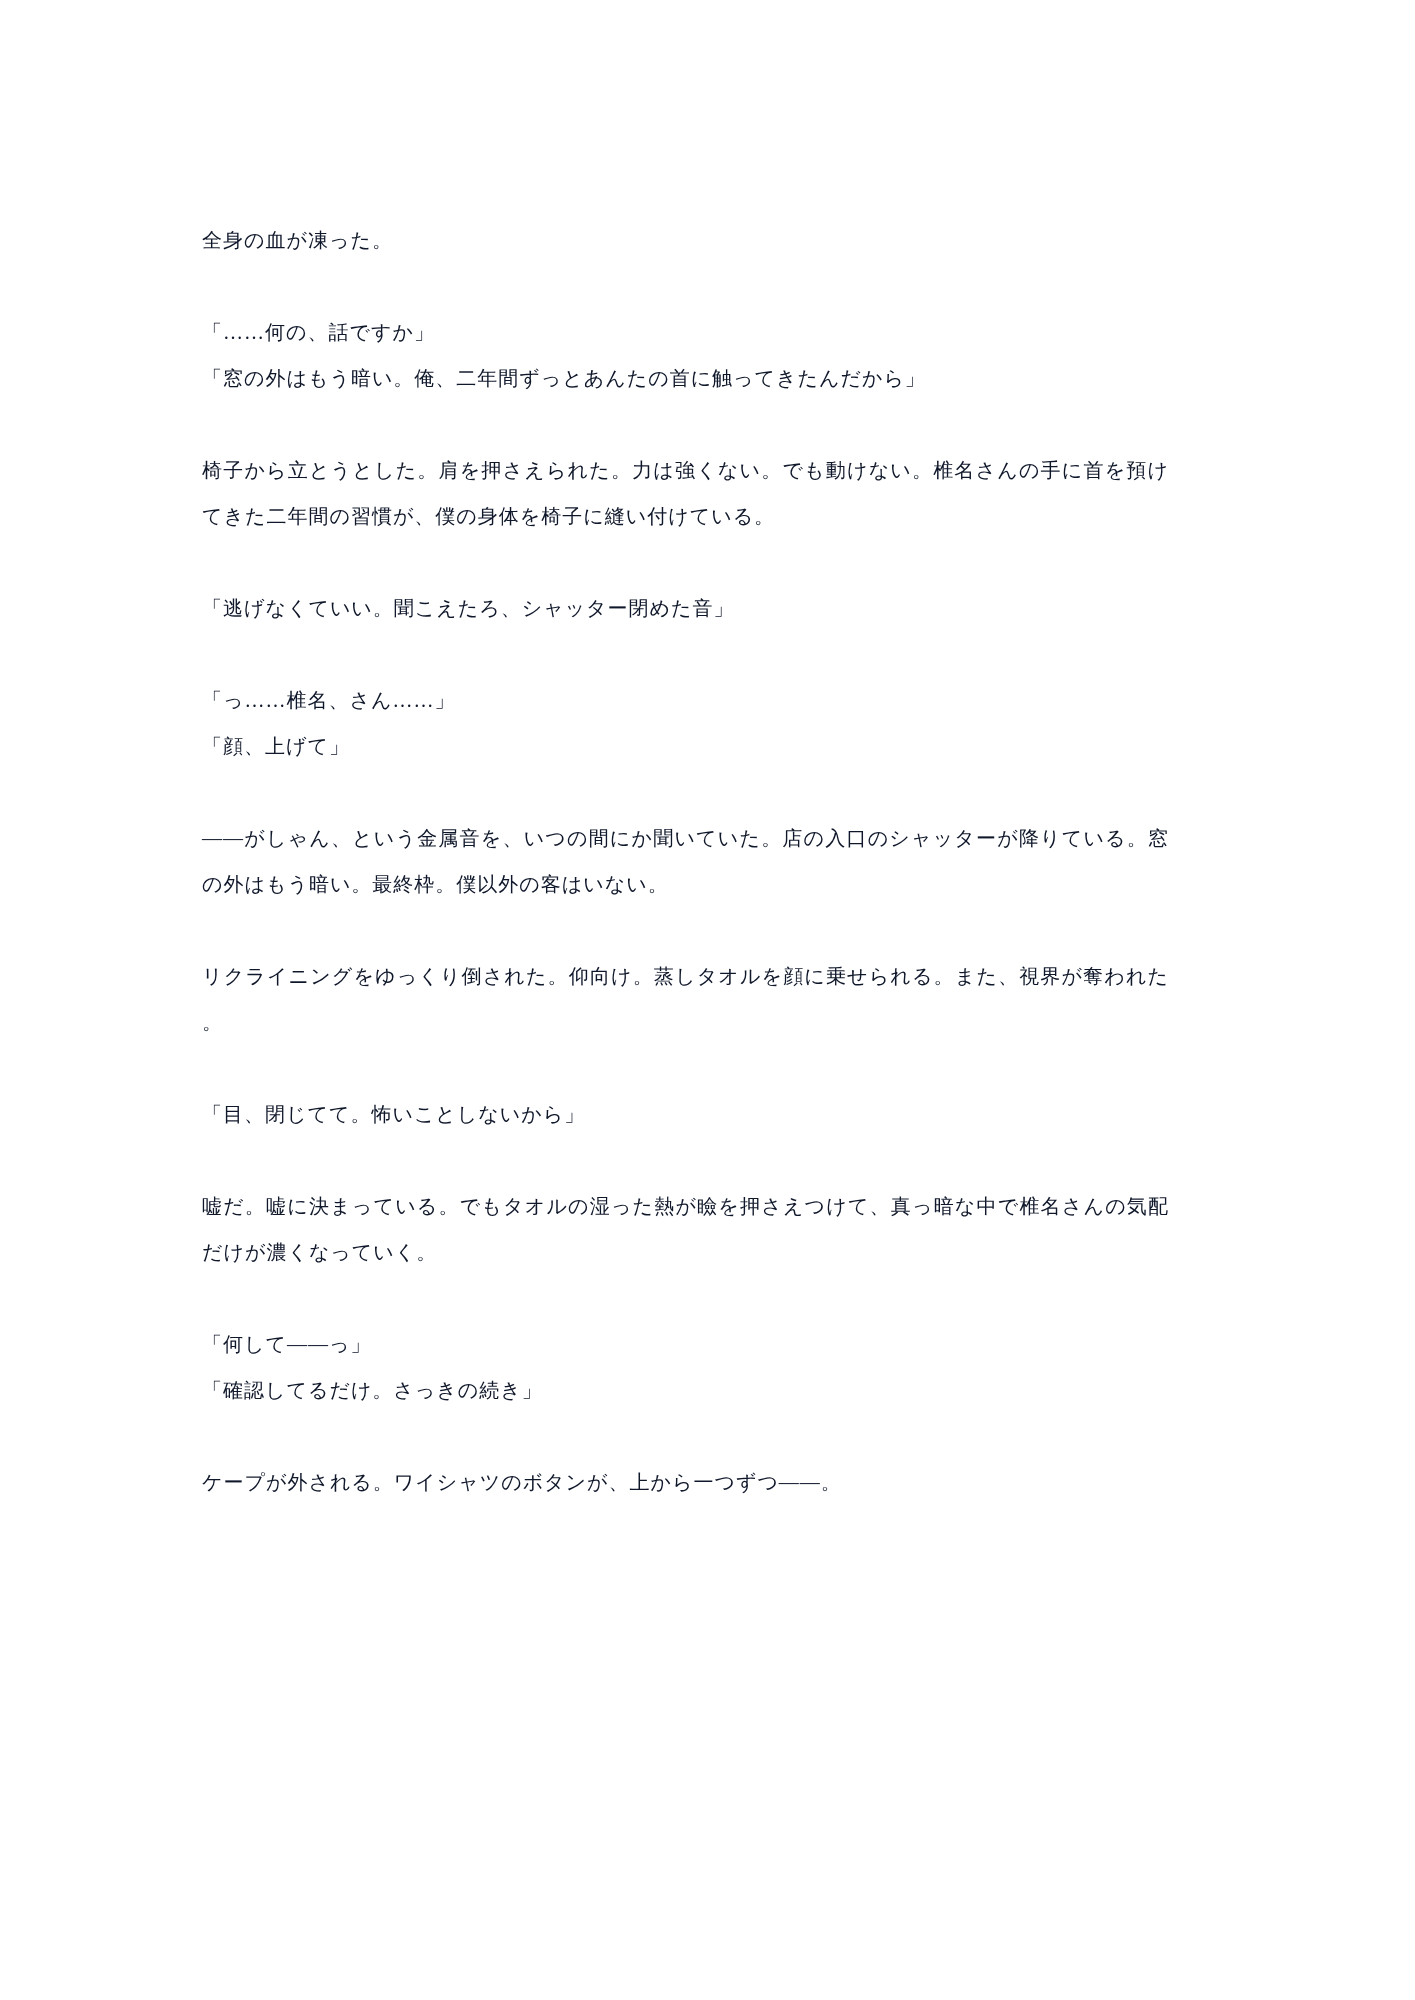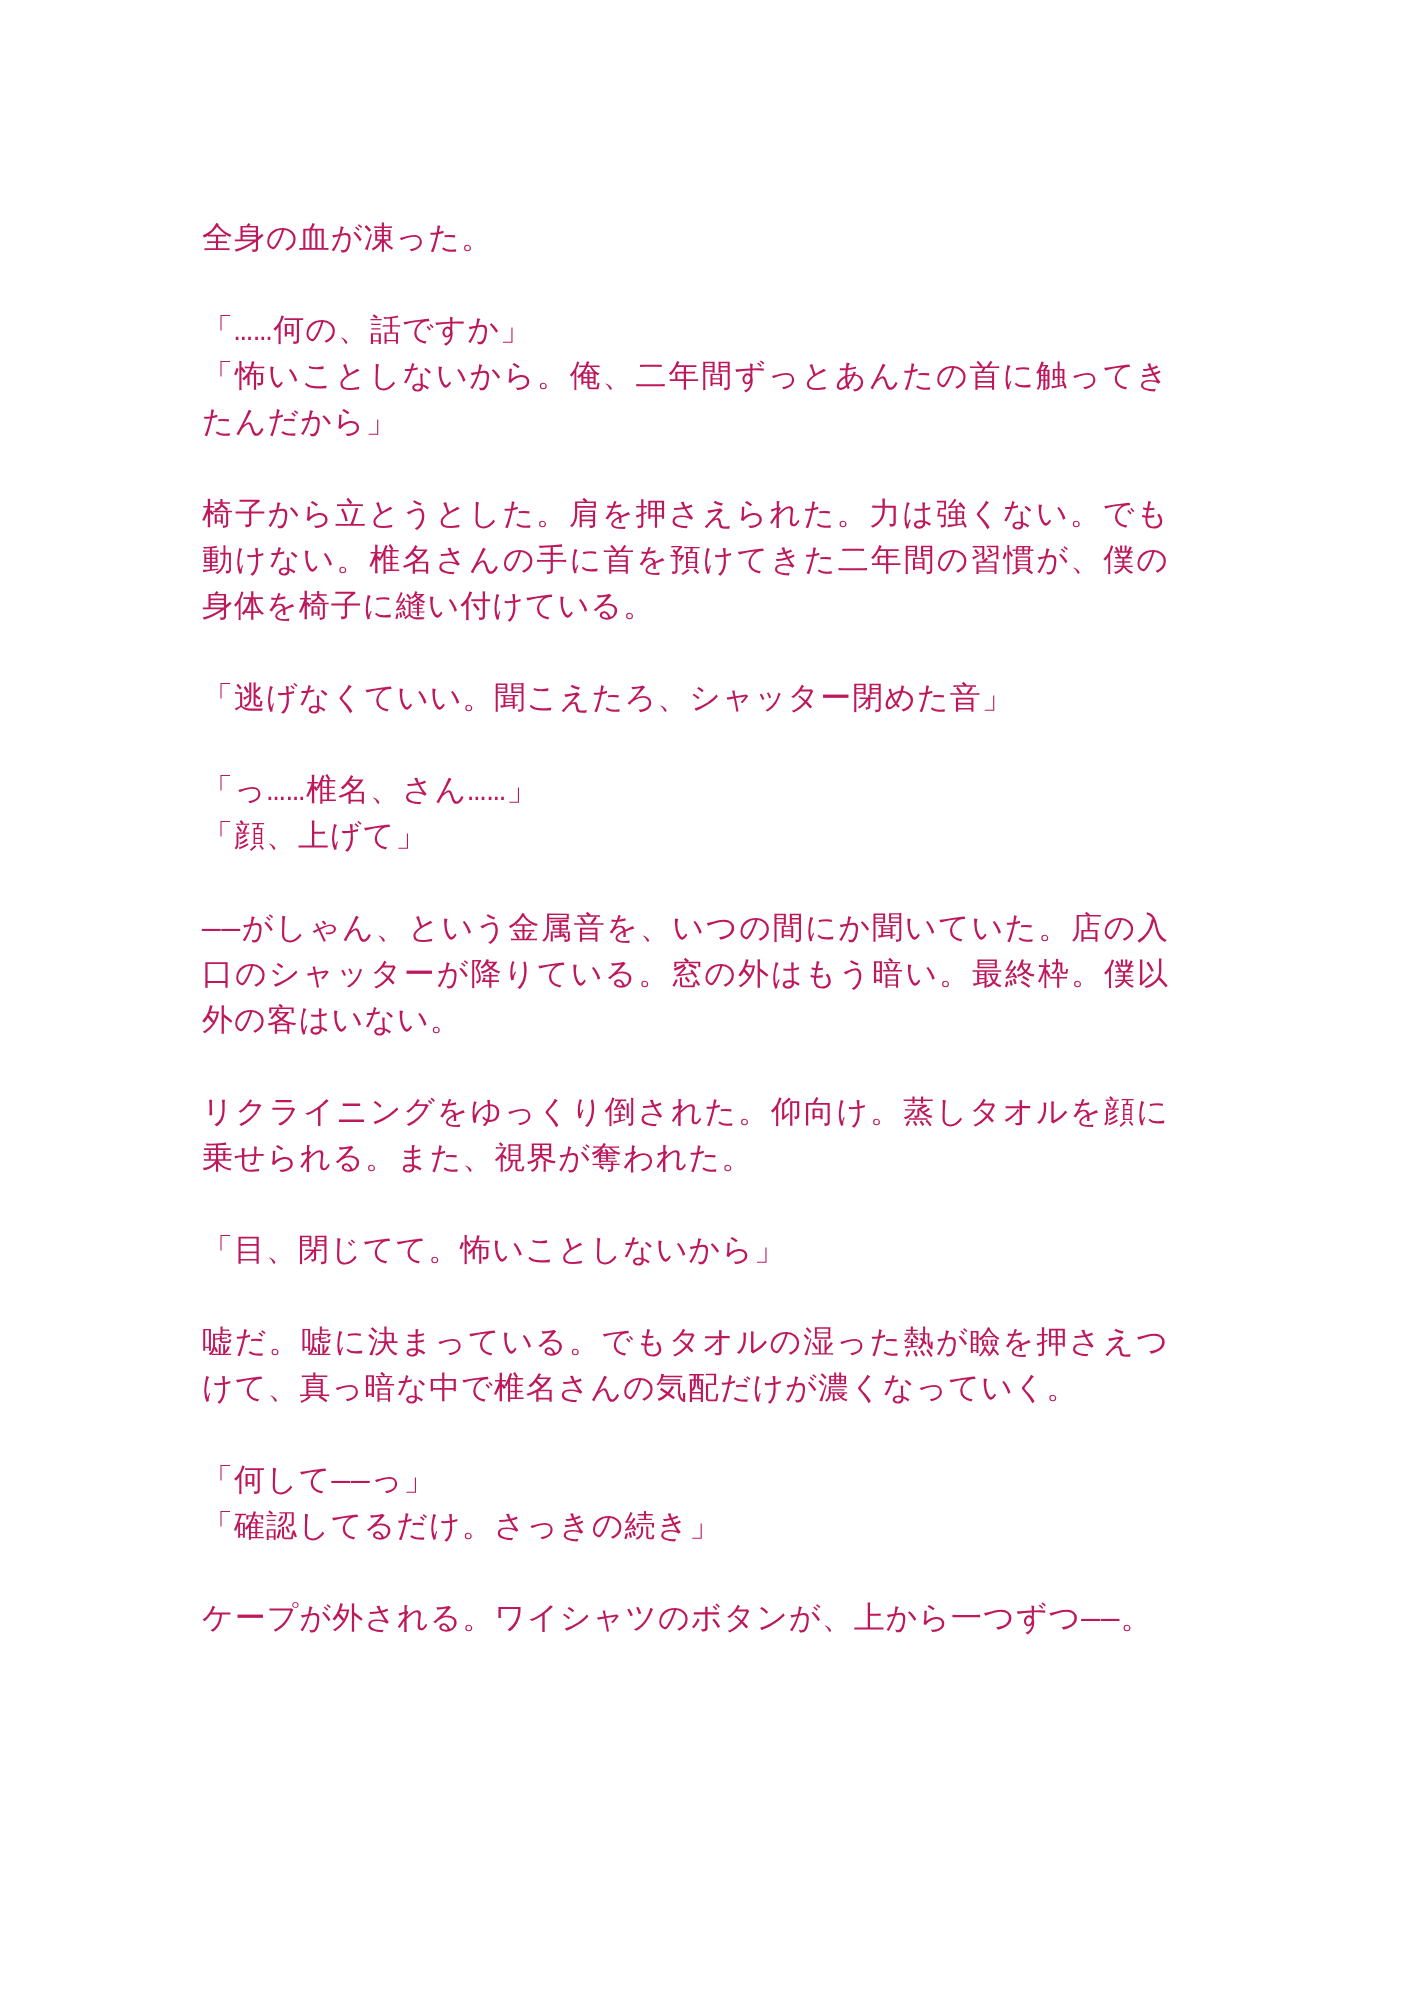--- a/index.html
+++ b/index.html
@@ -12,25 +12,25 @@
     width: 1415px;
     height: 2000px;
     background: #ffffff;
     overflow: hidden;
   }
   .text-body {
     position: absolute;
     left: 202px;
     top: 217px;
     width: 967px;
-    font-family: Liberation Mono, monospace;
-    font-size: 31px;
+    font-family: Liberation Serif, serif;
+    font-size: 20px;
     line-height: 46px;
     letter-spacing: 1px;
-    color: #be185d;
+    color: #0f172a;
     text-align: justify;
     text-justify: inter-character;
   }
   .block {
     margin: 0 0 46px 0;
   }
   .block p {
     margin: 0;
     padding: 0;
     overflow-wrap: anywhere;
@@ -40,21 +40,21 @@
 </head>
 <body>
 
 <main class="page">
   <div class="text-body">
       <div class="block">
         <p>全身の血が凍った。</p>
       </div>
       <div class="block">
         <p>「……何の、話ですか」</p>
-        <p>「怖いことしないから。俺、二年間ずっとあんたの首に触ってきたんだから」</p>
+        <p>「窓の外はもう暗い。俺、二年間ずっとあんたの首に触ってきたんだから」</p>
       </div>
       <div class="block">
         <p>椅子から立とうとした。肩を押さえられた。力は強くない。でも動けない。椎名さんの手に首を預けてきた二年間の習慣が、僕の身体を椅子に縫い付けている。</p>
       </div>
       <div class="block">
         <p>「逃げなくていい。聞こえたろ、シャッター閉めた音」</p>
       </div>
       <div class="block">
         <p>「っ……椎名、さん……」</p>
         <p>「顔、上げて」</p>

